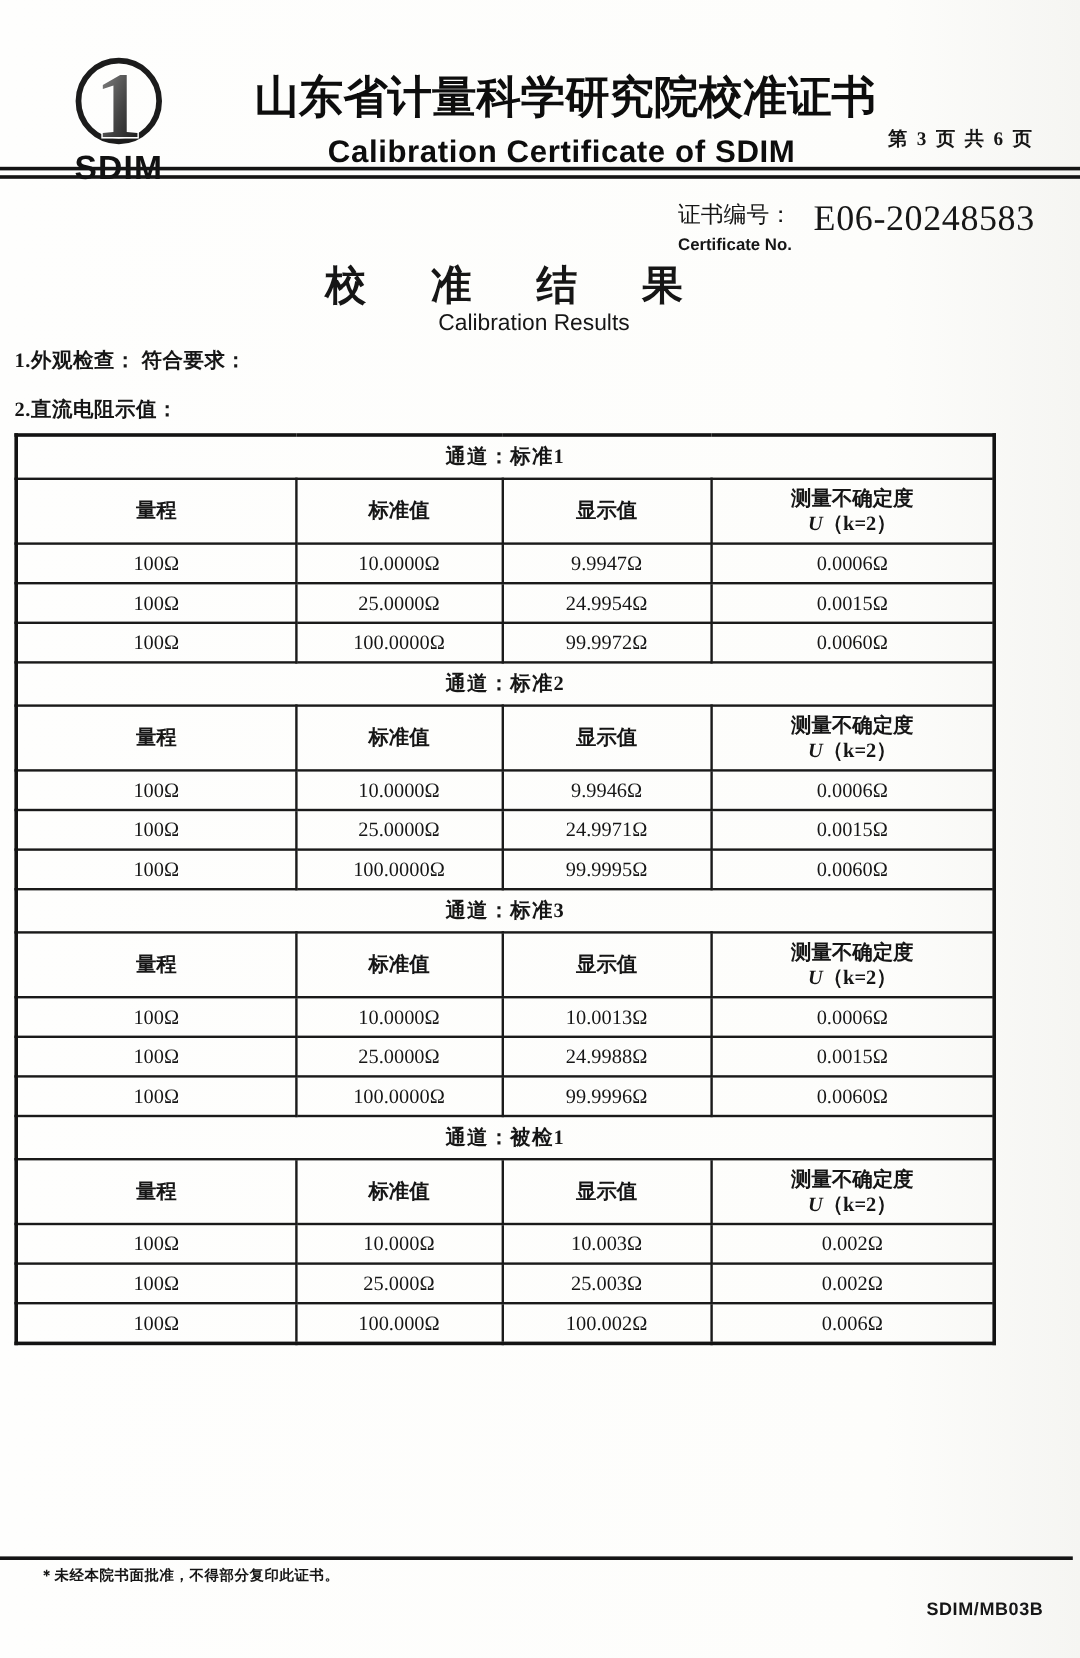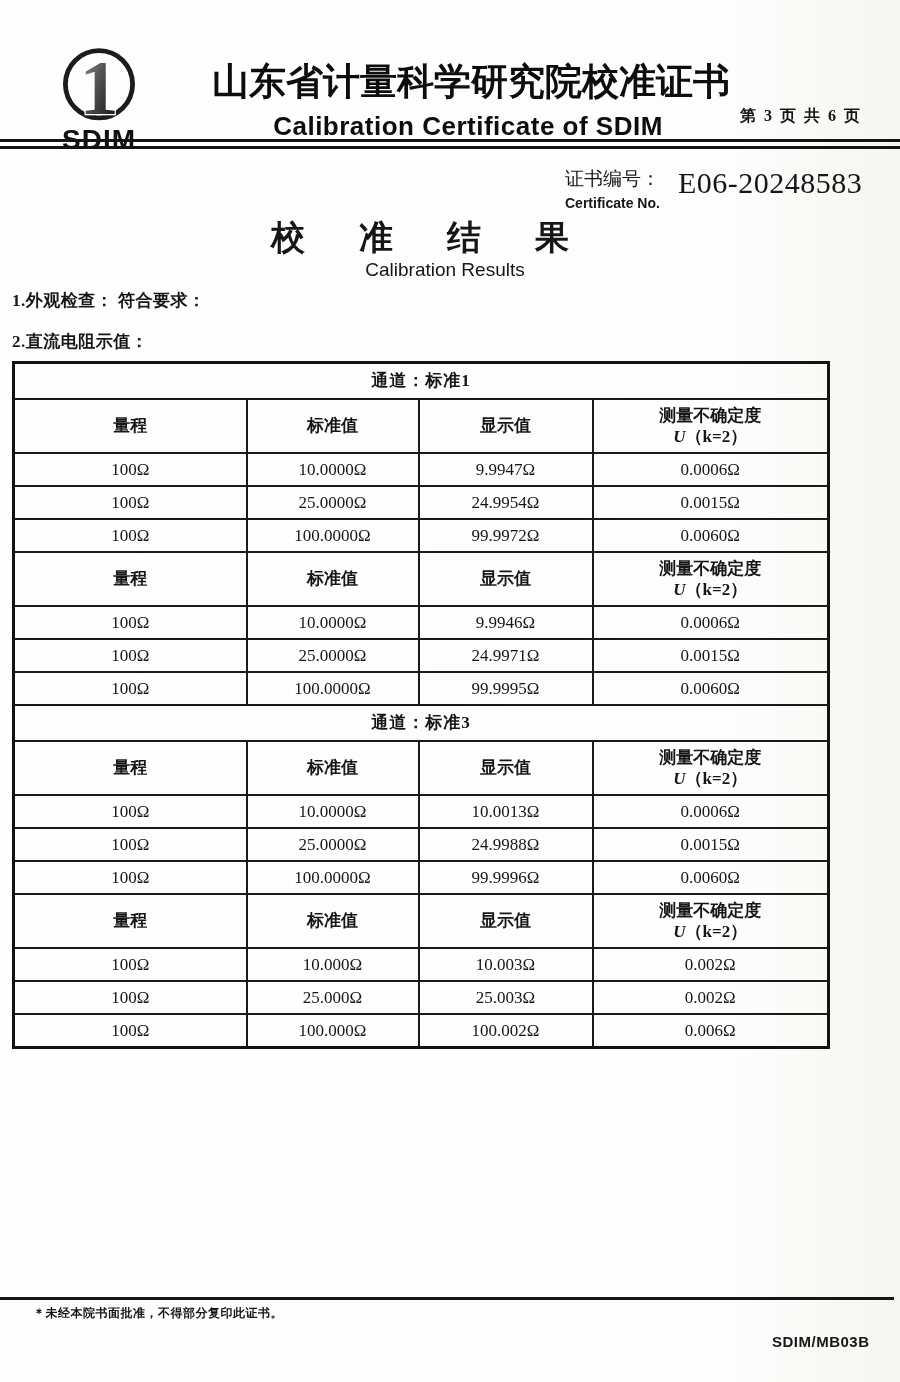--- a/index.html
+++ b/index.html
@@ -172,20 +172,23 @@
       </tr>
       <tr class="row-data">
         <td>100Ω</td>
         <td>100.0000Ω</td>
         <td>99.9972Ω</td>
         <td>0.0060Ω</td>
       </tr>
     </tbody>
 
     <tbody>
+      <tr class="row-channel">
+        <td colspan="4">通道：标准2</td>
+      </tr>
       <tr class="row-head">
         <td>量程</td>
         <td>标准值</td>
         <td>显示值</td>
         <td>
           <div>测量不确定度</div>
           <div><span class="uc-u">U</span><span class="uc-k">（k=2）</span></div>
         </td>
       </tr>
       <tr class="row-data">
@@ -235,20 +238,23 @@
       </tr>
       <tr class="row-data">
         <td>100Ω</td>
         <td>100.0000Ω</td>
         <td>99.9996Ω</td>
         <td>0.0060Ω</td>
       </tr>
     </tbody>
 
     <tbody>
+      <tr class="row-channel">
+        <td colspan="4">通道：被检1</td>
+      </tr>
       <tr class="row-head">
         <td>量程</td>
         <td>标准值</td>
         <td>显示值</td>
         <td>
           <div>测量不确定度</div>
           <div><span class="uc-u">U</span><span class="uc-k">（k=2）</span></div>
         </td>
       </tr>
       <tr class="row-data">

